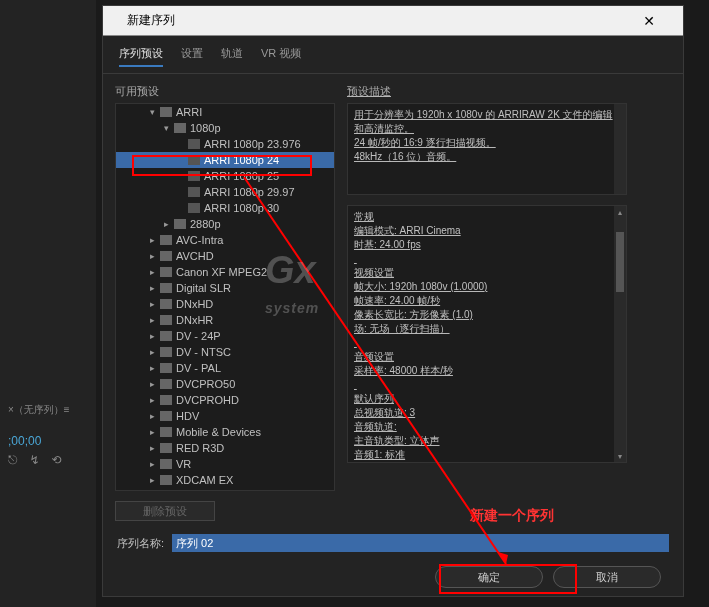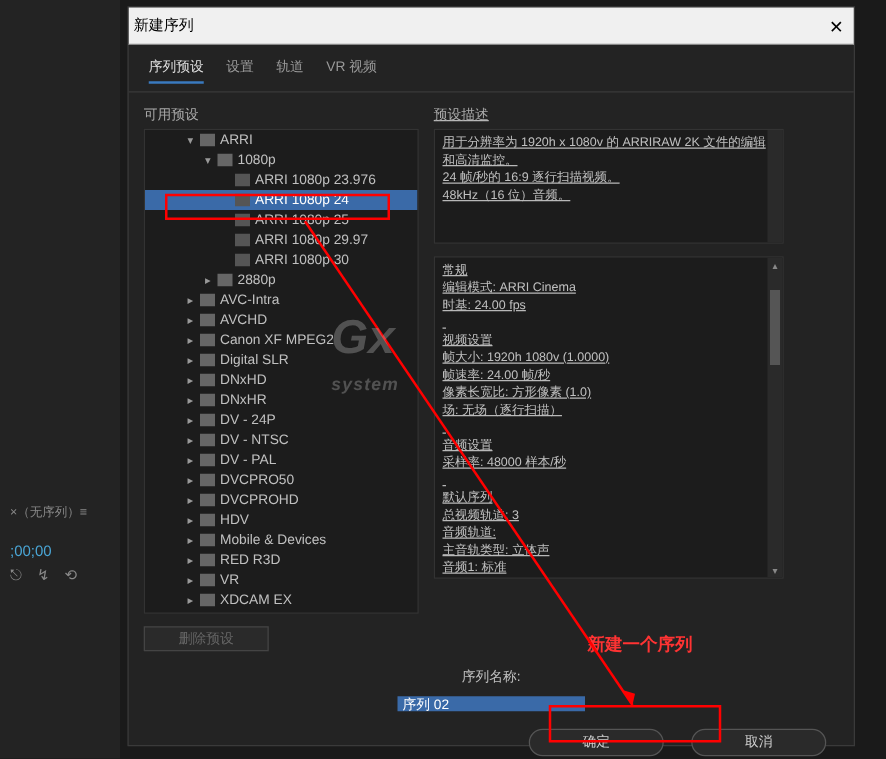--- a/index.html
+++ b/index.html
@@ -47,21 +47,21 @@
     width: 582px; height: 592px;
     background: #232323;
     border: 1px solid #3a3a3a;
   }
   .titlebar {
     height: 30px;
     background: #f0f0f0;
     color: #000;
     display: flex;
     align-items: center;
-    padding: 0 4px;
+    padding: 0 24px;
     border-bottom: 1px solid #888;
   }
   .titlebar .title { flex: 1; font-size: 12px; }
   .close-x { font-size: 14px; color: #000; cursor: pointer; padding: 0 4px; }
   .tabs {
     display: flex;
     gap: 18px;
     padding: 10px 16px 6px 16px;
     border-bottom: 1px solid #3a3a3a;
     font-size: 11px;
@@ -150,36 +150,35 @@
     color: #666;
     font-size: 11px;
     text-align: center;
     line-height: 18px;
   }
   .name-row {
     display: flex;
     align-items: center;
     padding: 8px 14px;
     gap: 8px;
-    flex-direction: column;
   }
   .name-row label { color: #c0c0c0; font-size: 11px; white-space: nowrap; }
   .name-input {
     flex: 1;
     background: #3a6aa8;
     border: none;
     color: #fff;
     height: 18px;
     padding: 0 4px;
     font-size: 11px;
   }
   .btn-row {
     display: flex;
     justify-content: flex-end;
-    gap: 22px;
+    gap: 10px;
     padding: 6px 22px 0 0;
   }
   .btn {
     width: 108px; height: 22px;
     background: #2a2a2a;
     border: 1px solid #555;
     border-radius: 11px;
     color: #d0d0d0;
     text-align: center;
     line-height: 20px;

